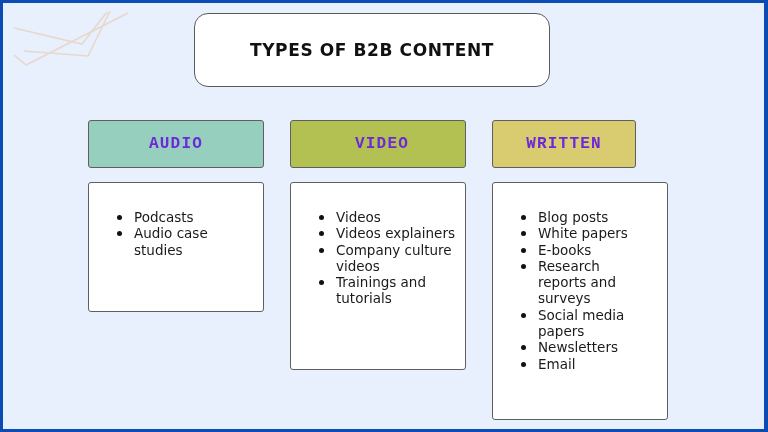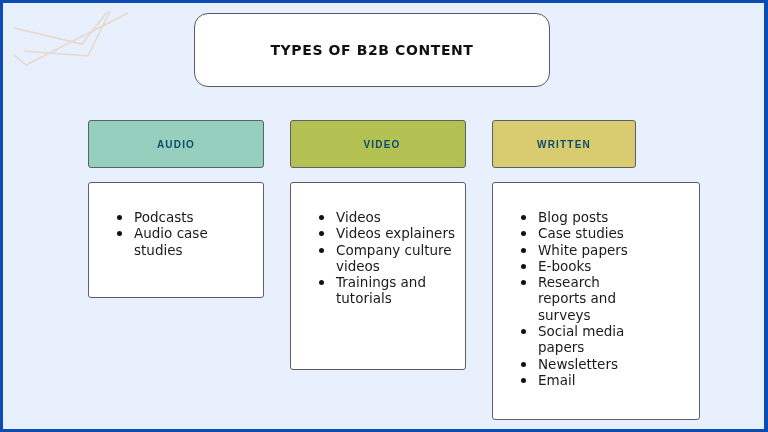--- a/index.html
+++ b/index.html
@@ -26,38 +26,38 @@
     left: 191px; top: 10px;
     width: 356px; height: 74px;
     background: #ffffff;
     border: 1.5px solid #5b5b5b;
     border-radius: 14px;
     display: flex; align-items: center; justify-content: center;
   }
   .title-text {
     font-family: "DejaVu Sans", sans-serif;
     font-weight: bold;
-    font-size: 14px;
+    font-size: 17px;
     letter-spacing: 0.6px;
     color: #111;
   }
   .header-box {
     position: absolute;
     top: 117px;
     height: 48px;
     border: 1.5px solid #5f5f5f;
     border-radius: 3px;
     display: flex; align-items: center; justify-content: center;
   }
   .header-text {
-    font-family: Liberation Sans, sans-serif;
+    font-family: Liberation Mono, monospace;
     font-weight: bold;
-    font-size: 10px;
+    font-size: 16px;
     letter-spacing: 1.2px;
-    color: #0c4a6e;
+    color: #6d28d9;
   }
   .list-box {
     position: absolute;
     top: 179px;
     background: #ffffff;
     border: 1.5px solid #5f5f5f;
     border-radius: 3px;
   }
   .list-box ul {
     list-style: none;
@@ -91,21 +91,21 @@
     <polyline points="11,52 23,62 125,10" fill="none" stroke="#e6d9cc" stroke-width="1.6"></polyline>
   </svg>
 
   <div class="title-box">
     <span class="title-text">TYPES OF B2B CONTENT</span>
   </div>
 
   <div class="header-box" style="left:85px; width:176px; background:#97cfbf;">
     <span class="header-text">AUDIO</span>
   </div>
-  <div class="list-box" style="left:85px; width:176px; height:116px;">
+  <div class="list-box" style="left:85px; width:176px; height:130px;">
     <ul style="left:28px; width:120px;">
       <li><span class="bullet"></span><span>Podcasts</span></li>
       <li><span class="bullet"></span><span>Audio case studies</span></li>
     </ul>
   </div>
 
   <div class="header-box" style="left:287px; width:176px; background:#b3c153;padding-left:8px;">
     <span class="header-text">VIDEO</span>
   </div>
   <div class="list-box" style="left:287px; width:176px; height:188px;padding-left:16px;">
@@ -113,24 +113,23 @@
       <li><span class="bullet"></span><span>Videos</span></li>
       <li><span class="bullet"></span><span>Videos explainers</span></li>
       <li><span class="bullet"></span><span>Company culture videos</span></li>
       <li><span class="bullet"></span><span>Trainings and tutorials</span></li>
     </ul>
   </div>
 
   <div class="header-box" style="left:489px; width:144px; background:#d9cb6f;">
     <span class="header-text">WRITTEN</span>
   </div>
-  <div class="list-box" style="left:489px; width:208px; height:238px;">
+  <div class="list-box" style="left:489px; width:176px; height:238px;">
     <ul style="left:28px; width:125px;">
       <li><span class="bullet"></span><span>Blog posts</span></li>
-      <li><span class="bullet"></span><span>Case studies</span></li>
       <li><span class="bullet"></span><span>White papers</span></li>
       <li><span class="bullet"></span><span>E-books</span></li>
       <li><span class="bullet"></span><span>Research reports and surveys</span></li>
       <li><span class="bullet"></span><span>Social media papers</span></li>
       <li><span class="bullet"></span><span>Newsletters</span></li>
       <li><span class="bullet"></span><span>Email</span></li>
     </ul>
   </div>
 
 </div>

